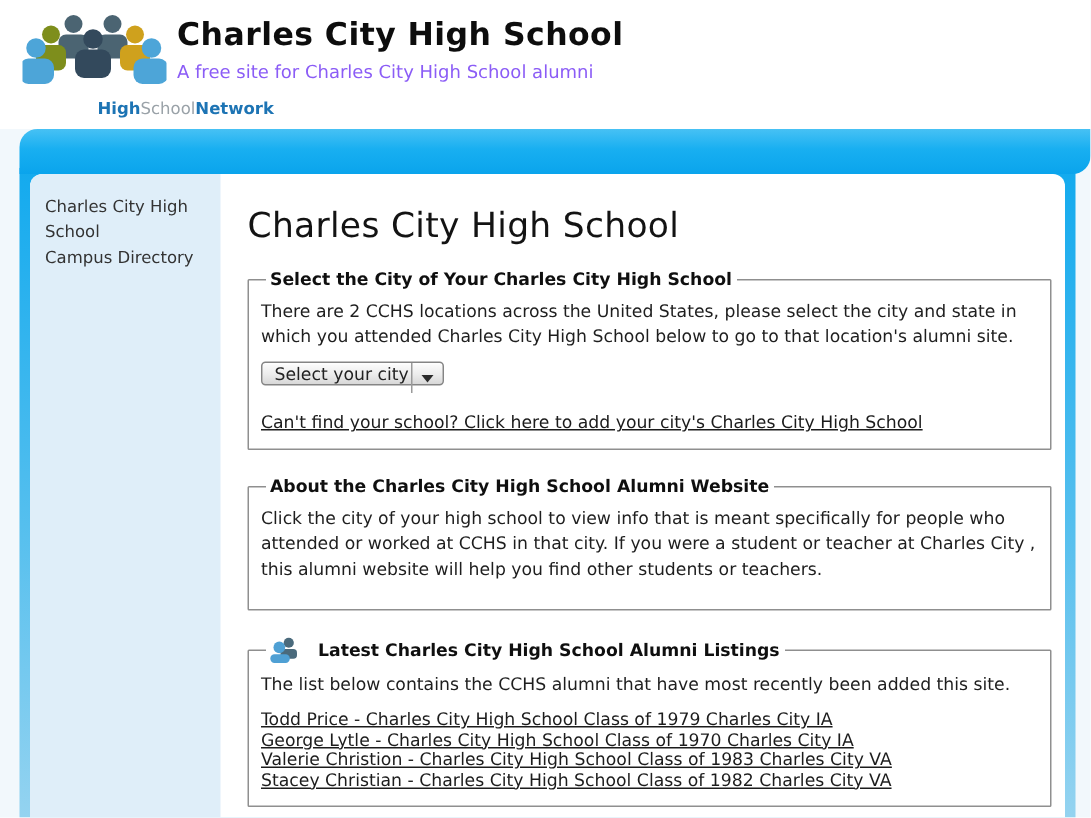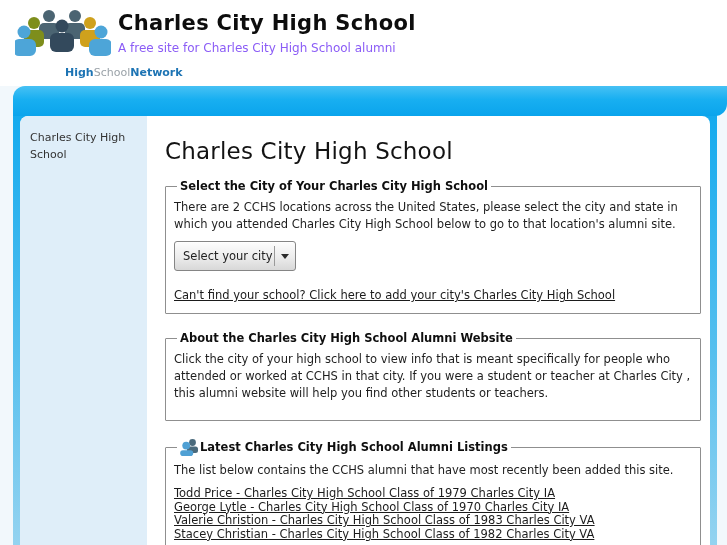--- a/index.html
+++ b/index.html
@@ -56,31 +56,31 @@
 
   
   .content { flex:1 1 auto; padding:2px 9px 0 18px; }
   h1.page-title { font-size:23px; font-weight:400; color:#131313; margin:20px 0 15px 0; letter-spacing:0.2px; }
 
   fieldset {
     border:1px solid #8f8f8f; border-radius:1px;
     margin:0 0 17px 0; padding:2px 8px 10px 8px; background:#fff;
   }
   legend { font-size:11.5px; font-weight:bold; color:#0f0f0f; padding:0 3px; margin-left:3px; }
-  legend.with-icon { display:flex; align-items:center; gap:1px; }
+  legend.with-icon { display:flex; align-items:center; gap:13px; }
   fieldset p { font-size:11.5px; line-height:17px; color:#1e1e1e; margin:4px 0 8px 0; }
 
   a.plain-link { color:#1b1b1b; text-decoration:underline; font-size:11.5px; }
 
   
   .select-control {
-    width:122px; height:30px; margin:8px 0 13px 0;
+    width:122px; height:16px; margin:8px 0 13px 0;
     border:1px solid #858585; border-radius:3px;
     background:linear-gradient(180deg,#fdfdfd 0%,#ececec 55%,#d8d8d8 100%);
-    display:flex; align-items:center; cursor:default;
+    display:flex; align-items:flex-start; cursor:default;
     box-shadow:0 1px 0 rgba(255,255,255,.7) inset;
   }
   .select-label { flex:1; font-size:11.5px; color:#222; padding-left:8px; white-space:nowrap; }
   .select-arrow-btn {
     width:20px; height:20px; margin-right:1px;
     border-left:1px solid #9a9a9a;
     display:flex; align-items:center; justify-content:center;
   }
   .select-arrow-btn .tri {
     width:0; height:0; border-left:4px solid transparent; border-right:4px solid transparent;
@@ -126,20 +126,21 @@
   </div>
 </div>
 
 <div class="top-bar"></div>
 
 <div class="wrapper">
   <div class="inner">
 
     <aside class="sidebar">
       <div class="sidebar-heading">Charles City High School</div>
+      <div class="sidebar-heading">Campus Directory</div>
     </aside>
 
     <main class="content">
       <h1 class="page-title">Charles City High School</h1>
 
       <fieldset>
         <legend>Select the City of Your Charles City High School</legend>
         <p>There are 2 CCHS locations across the United States, please select the city and state in which you attended Charles City High School below to go to that location's alumni site.</p>
         <div class="select-control">
           <span class="select-label">Select your city</span>

